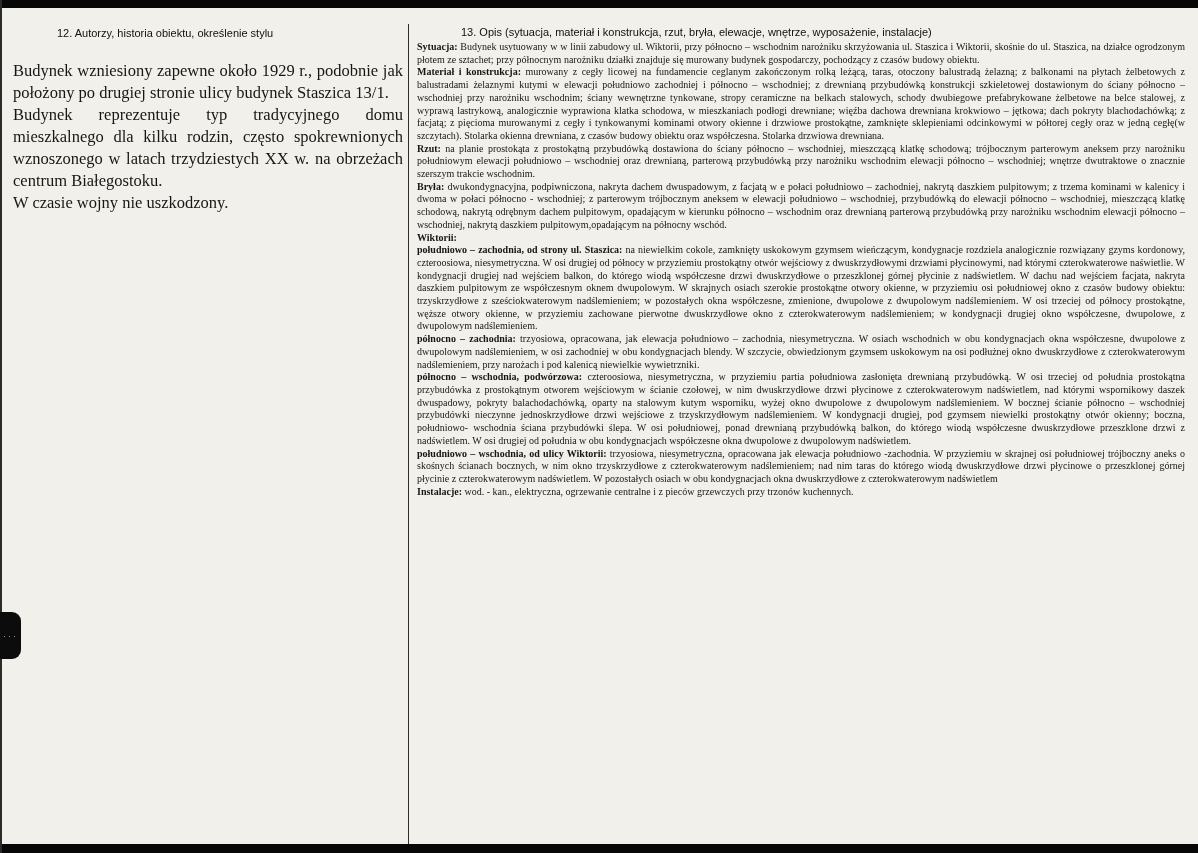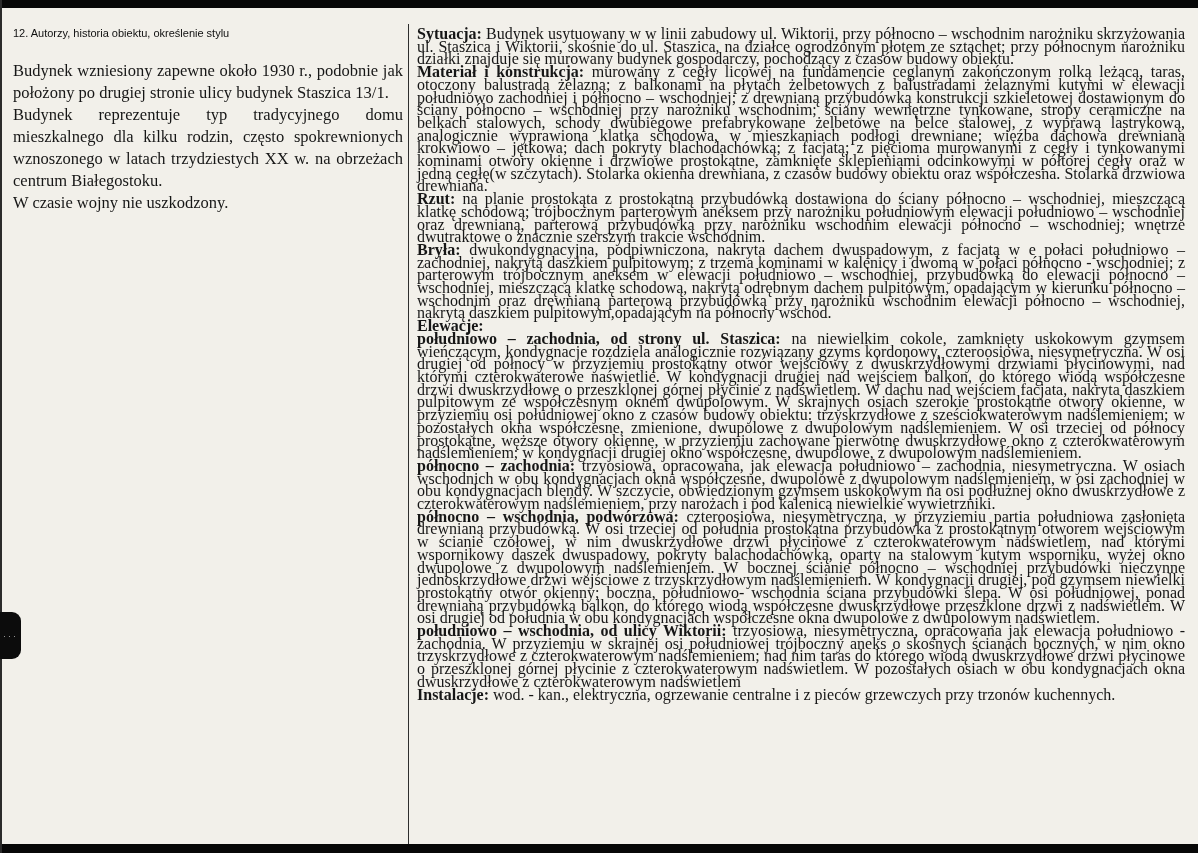--- a/index.html
+++ b/index.html
@@ -19,62 +19,63 @@
     position:absolute; left:0; top:612px; width:21px; height:47px;
     background:#0c0c0c; border-radius:0 9px 9px 0;
     color:#cfcfcf; font-size:9px; letter-spacing:2px;
     display:flex; align-items:center; justify-content:center;
   }
   .column-divider { position:absolute; left:408px; top:24px; width:1px; height:820px; background:#2e2e2e; }
 
   .left-col { position:absolute; left:13px; top:27px; width:390px; }
   .col-header {
     font-family:"Liberation Sans", sans-serif;
-    font-size:11px; color:#101010; line-height:13px;
+    font-size:11px; color:#101010; line-height:13px;margin-left:44px;
   }
   .left-body {
     margin-top:20px;
     font-size:16.5px; line-height:1.33;
     text-align:justify;
   }
   .left-body p { margin:0; }
 
   .right-col { position:absolute; left:417px; top:26px; width:768px; }
   .right-body {
     margin-top:2px;
-    font-size:16px; line-height:12.7px;
+    font-size:10px; line-height:12.7px;
     text-align:justify;
   }
   .right-body p { margin:0; }
   .right-body b { font-weight:bold; }
 </style>
 </head>
 <body>
 
 <div class="scan-bar-top"></div>
 <div class="scan-bar-bottom"></div>
 <div class="scan-edge-left"></div>
 <div class="scan-blob">···</div>
 <div class="column-divider"></div>
 
 <div class="left-col">
   <div class="col-header">12. Autorzy, historia obiektu, określenie stylu</div>
   <div class="left-body">
-    <p>Budynek wzniesiony zapewne około 1930 r., podobnie jak położony po drugiej stronie ulicy budynek Staszica 13/1.</p>
+    <p>Budynek wzniesiony zapewne około 1929 r., podobnie jak położony po drugiej stronie ulicy budynek Staszica 13/1.</p>
     <p>Budynek reprezentuje typ tradycyjnego domu mieszkalnego dla kilku rodzin, często spokrewnionych wznoszonego w latach trzydziestych XX w. na obrzeżach centrum Białegostoku.</p>
     <p>W czasie wojny nie uszkodzony.</p>
   </div>
 </div>
 
 <div class="right-col">
+  <div class="col-header">13. Opis (sytuacja, materiał i konstrukcja, rzut, bryła, elewacje, wnętrze, wyposażenie, instalacje)</div>
   <div class="right-body">
     <p><b>Sytuacja:</b> <span>Budynek usytuowany w w linii zabudowy ul. Wiktorii, przy północno – wschodnim narożniku skrzyżowania ul. Staszica i Wiktorii, skośnie do ul. Staszica, na działce ogrodzonym płotem ze sztachet; przy północnym narożniku działki znajduje się murowany budynek gospodarczy, pochodzący z czasów budowy obiektu.</span></p>
     <p><b>Materiał i konstrukcja:</b> <span>murowany z cegły licowej na fundamencie ceglanym zakończonym rolką leżącą, taras, otoczony balustradą żelazną; z balkonami na płytach żelbetowych z balustradami żelaznymi kutymi w elewacji południowo zachodniej i północno – wschodniej; z drewnianą przybudówką konstrukcji szkieletowej dostawionym do ściany północno – wschodniej przy narożniku wschodnim; ściany wewnętrzne tynkowane, stropy ceramiczne na belkach stalowych, schody dwubiegowe prefabrykowane żelbetowe na belce stalowej, z wyprawą lastrykową, analogicznie wyprawiona klatka schodowa, w mieszkaniach podłogi drewniane; więźba dachowa drewniana krokwiowo – jętkowa; dach pokryty blachodachówką; z facjatą; z pięcioma murowanymi z cegły i tynkowanymi kominami otwory okienne i drzwiowe prostokątne, zamknięte sklepieniami odcinkowymi w półtorej cegły oraz w jedną cegłę(w szczytach). Stolarka okienna drewniana, z czasów budowy obiektu oraz współczesna. Stolarka drzwiowa drewniana.</span></p>
     <p><b>Rzut:</b> <span>na planie prostokąta z prostokątną przybudówką dostawiona do ściany północno – wschodniej, mieszczącą klatkę schodową; trójbocznym parterowym aneksem przy narożniku południowym elewacji południowo – wschodniej oraz drewnianą, parterową przybudówką przy narożniku wschodnim elewacji północno – wschodniej; wnętrze dwutraktowe o znacznie szerszym trakcie wschodnim.</span></p>
     <p><b>Bryła:</b> <span>dwukondygnacyjna, podpiwniczona, nakryta dachem dwuspadowym, z facjatą w e połaci południowo – zachodniej, nakrytą daszkiem pulpitowym; z trzema kominami w kalenicy i dwoma w połaci północno - wschodniej; z parterowym trójbocznym aneksem w elewacji południowo – wschodniej, przybudówką do elewacji północno – wschodniej, mieszczącą klatkę schodową, nakrytą odrębnym dachem pulpitowym, opadającym w kierunku północno – wschodnim oraz drewnianą parterową przybudówką przy narożniku wschodnim elewacji północno – wschodniej, nakrytą daszkiem pulpitowym,opadającym na północny wschód.</span></p>
-    <p><b>Elewacje:</b> <span></span></p>
+    <p><b>Wiktorii:</b> <span></span></p>
     <p><b>południowo – zachodnia, od strony ul. Staszica:</b> <span>na niewielkim cokole, zamknięty uskokowym gzymsem wieńczącym, kondygnacje rozdziela analogicznie rozwiązany gzyms kordonowy, czteroosiowa, niesymetryczna. W osi drugiej od północy w przyziemiu prostokątny otwór wejściowy z dwuskrzydłowymi drzwiami płycinowymi, nad którymi czterokwaterowe naświetlie. W kondygnacji drugiej nad wejściem balkon, do którego wiodą współczesne drzwi dwuskrzydłowe o przeszklonej górnej płycinie z nadświetlem. W dachu nad wejściem facjata, nakryta daszkiem pulpitowym ze współczesnym oknem dwupolowym. W skrajnych osiach szerokie prostokątne otwory okienne, w przyziemiu osi południowej okno z czasów budowy obiektu: trzyskrzydłowe z sześciokwaterowym nadślemieniem; w pozostałych okna współczesne, zmienione, dwupolowe z dwupolowym nadślemieniem. W osi trzeciej od północy prostokątne, węższe otwory okienne, w przyziemiu zachowane pierwotne dwuskrzydłowe okno z czterokwaterowym nadślemieniem; w kondygnacji drugiej okno współczesne, dwupolowe, z dwupolowym nadślemieniem.</span></p>
     <p><b>północno – zachodnia:</b> <span>trzyosiowa, opracowana, jak elewacja południowo – zachodnia, niesymetryczna. W osiach wschodnich w obu kondygnacjach okna współczesne, dwupolowe z dwupolowym nadślemieniem, w osi zachodniej w obu kondygnacjach blendy. W szczycie, obwiedzionym gzymsem uskokowym na osi podłużnej okno dwuskrzydłowe z czterokwaterowym nadślemieniem, przy narożach i pod kalenicą niewielkie wywietrzniki.</span></p>
     <p><b>północno – wschodnia, podwórzowa:</b> <span>czteroosiowa, niesymetryczna, w przyziemiu partia południowa zasłonięta drewnianą przybudówką. W osi trzeciej od południa prostokątna przybudówka z prostokątnym otworem wejściowym w ścianie czołowej, w nim dwuskrzydłowe drzwi płycinowe z czterokwaterowym nadświetlem, nad którymi wspornikowy daszek dwuspadowy, pokryty balachodachówką, oparty na stalowym kutym wsporniku, wyżej okno dwupolowe z dwupolowym nadślemieniem. W bocznej ścianie północno – wschodniej przybudówki nieczynne jednoskrzydłowe drzwi wejściowe z trzyskrzydłowym nadślemieniem. W kondygnacji drugiej, pod gzymsem niewielki prostokątny otwór okienny; boczna, południowo- wschodnia ściana przybudówki ślepa. W osi południowej, ponad drewnianą przybudówką balkon, do którego wiodą współczesne dwuskrzydłowe przeszklone drzwi z nadświetlem. W osi drugiej od południa w obu kondygnacjach współczesne okna dwupolowe z dwupolowym nadświetlem.</span></p>
     <p><b>południowo – wschodnia, od ulicy Wiktorii:</b> <span>trzyosiowa, niesymetryczna, opracowana jak elewacja południowo -zachodnia. W przyziemiu w skrajnej osi południowej trójboczny aneks o skośnych ścianach bocznych, w nim okno trzyskrzydłowe z czterokwaterowym nadślemieniem; nad nim taras do którego wiodą dwuskrzydłowe drzwi płycinowe o przeszklonej górnej płycinie z czterokwaterowym nadświetlem. W pozostałych osiach w obu kondygnacjach okna dwuskrzydłowe z czterokwaterowym nadświetlem</span></p>
     <p><b>Instalacje:</b> <span>wod. - kan., elektryczna, ogrzewanie centralne i z pieców grzewczych przy trzonów kuchennych.</span></p>
   </div>
 </div>
 
 </body></html>

